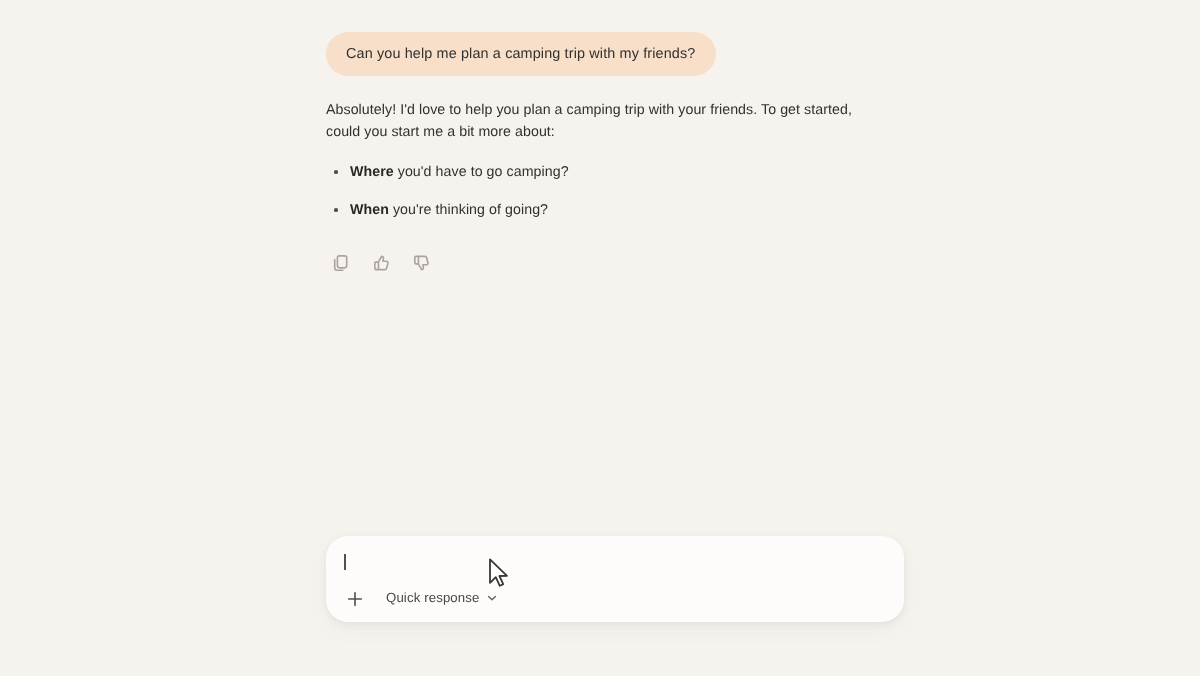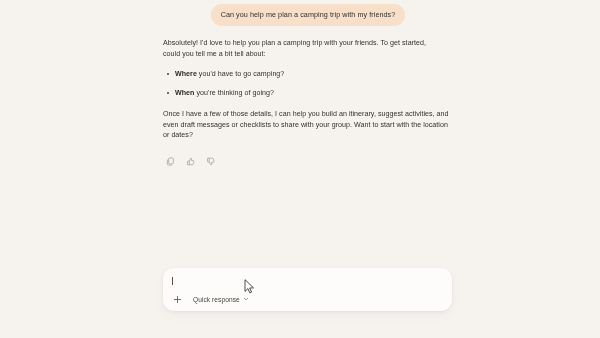--- a/index.html
+++ b/index.html
@@ -25,22 +25,23 @@
   .conversation {
     position: absolute;
     left: 163px;
     top: 0;
     width: 290px;
   }
 
   
   .user-row {
     display: flex;
-    justify-content: center;
+    justify-content: flex-start;
     padding-top: 4px;
+    margin-top: 12px;
   }
   .user-bubble {
     background: #f7dfc9;
     color: #33302c;
     font-size: 7.2px;
     line-height: 1.35;
     letter-spacing: 0.01em;
     padding: 6px 10px 6.5px 10px;
     border-radius: 11px;
     max-width: 250px;
@@ -193,28 +194,27 @@
 
 <div id="app">
 
   <div class="conversation">
 
     <div class="user-row">
       <div class="user-bubble">Can you help me plan a camping trip with my friends?</div>
     </div>
 
     <div class="assistant">
-      <p class="intro">Absolutely! I'd love to help you plan a camping trip with your friends. To get started, could you tell me a bit tell about:</p>
+      <p class="intro">Absolutely! I'd love to help you plan a camping trip with your friends. To get started, could you start me a bit more about:</p>
 
       <ul class="bullets">
         <li><b>Where</b><span> you'd have to go camping?</span></li>
         <li><b>When</b><span> you're thinking of going?</span></li>
       </ul>
 
-      <p class="closing">Once I have a few of those details, I can help you build an itinerary, suggest activities, and even draft messages or checklists to share with your group. Want to start with the location or dates?</p>
 
       <div class="actions">
         <div class="action-btn">
           <svg width="9" height="9" viewBox="0 0 12 12" fill="none" stroke="#6b655e" stroke-width="1.1">
             <rect x="3.6" y="1.2" width="6.2" height="8" rx="1.3"></rect>
             <path d="M7.6 10.8H3.4A1.6 1.6 0 0 1 1.8 9.2V3.4"></path>
           </svg>
         </div>
         <div class="action-btn">
           <svg width="9" height="9" viewBox="0 0 12 12" fill="none" stroke="#6b655e" stroke-width="1.1" stroke-linejoin="round">

